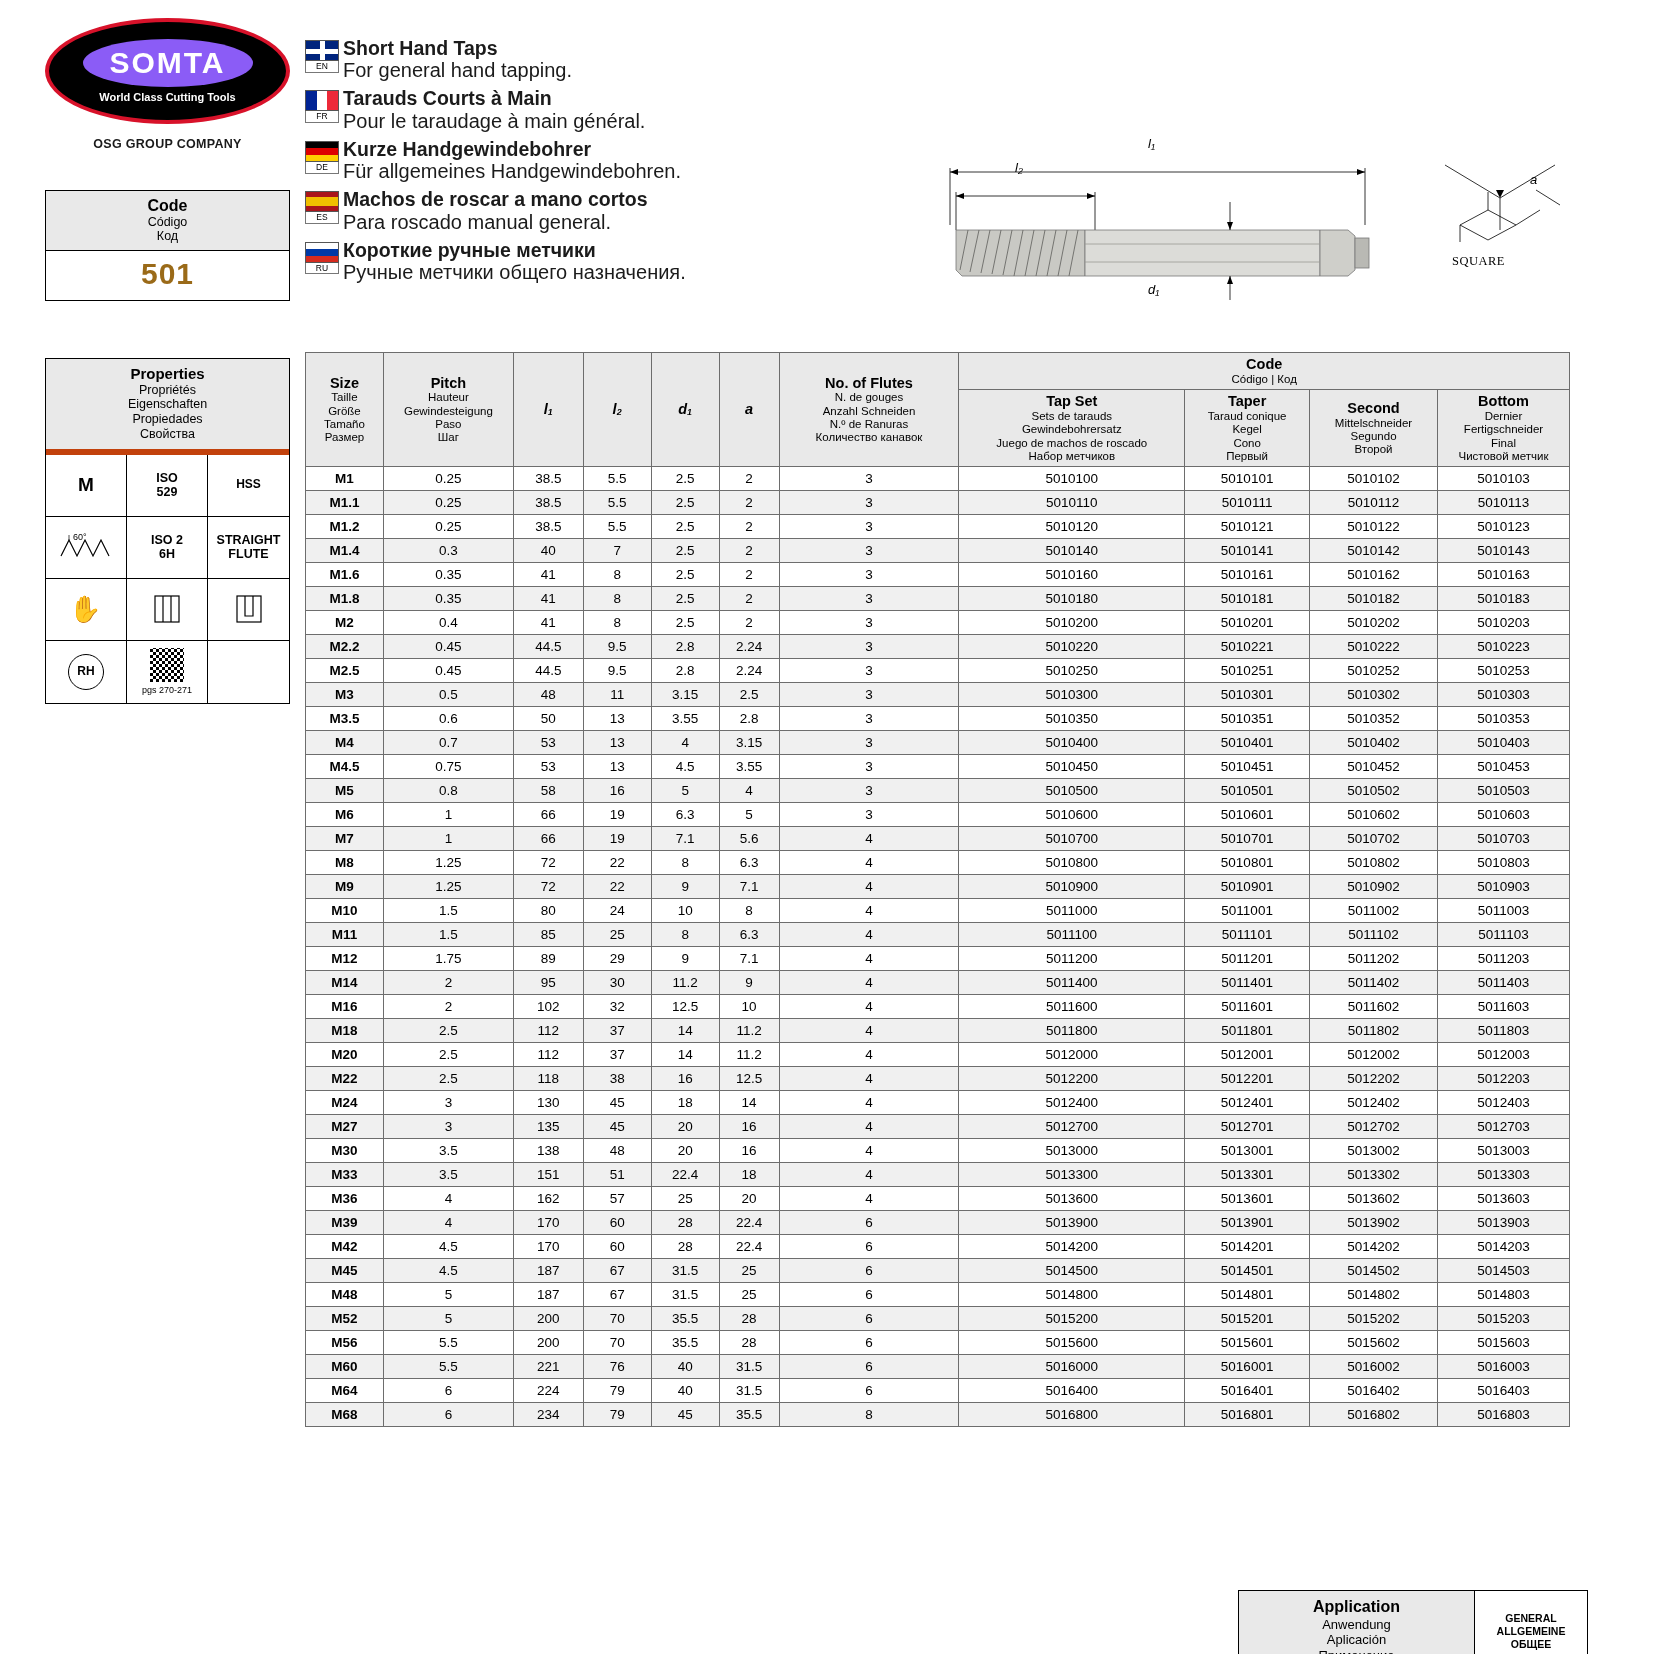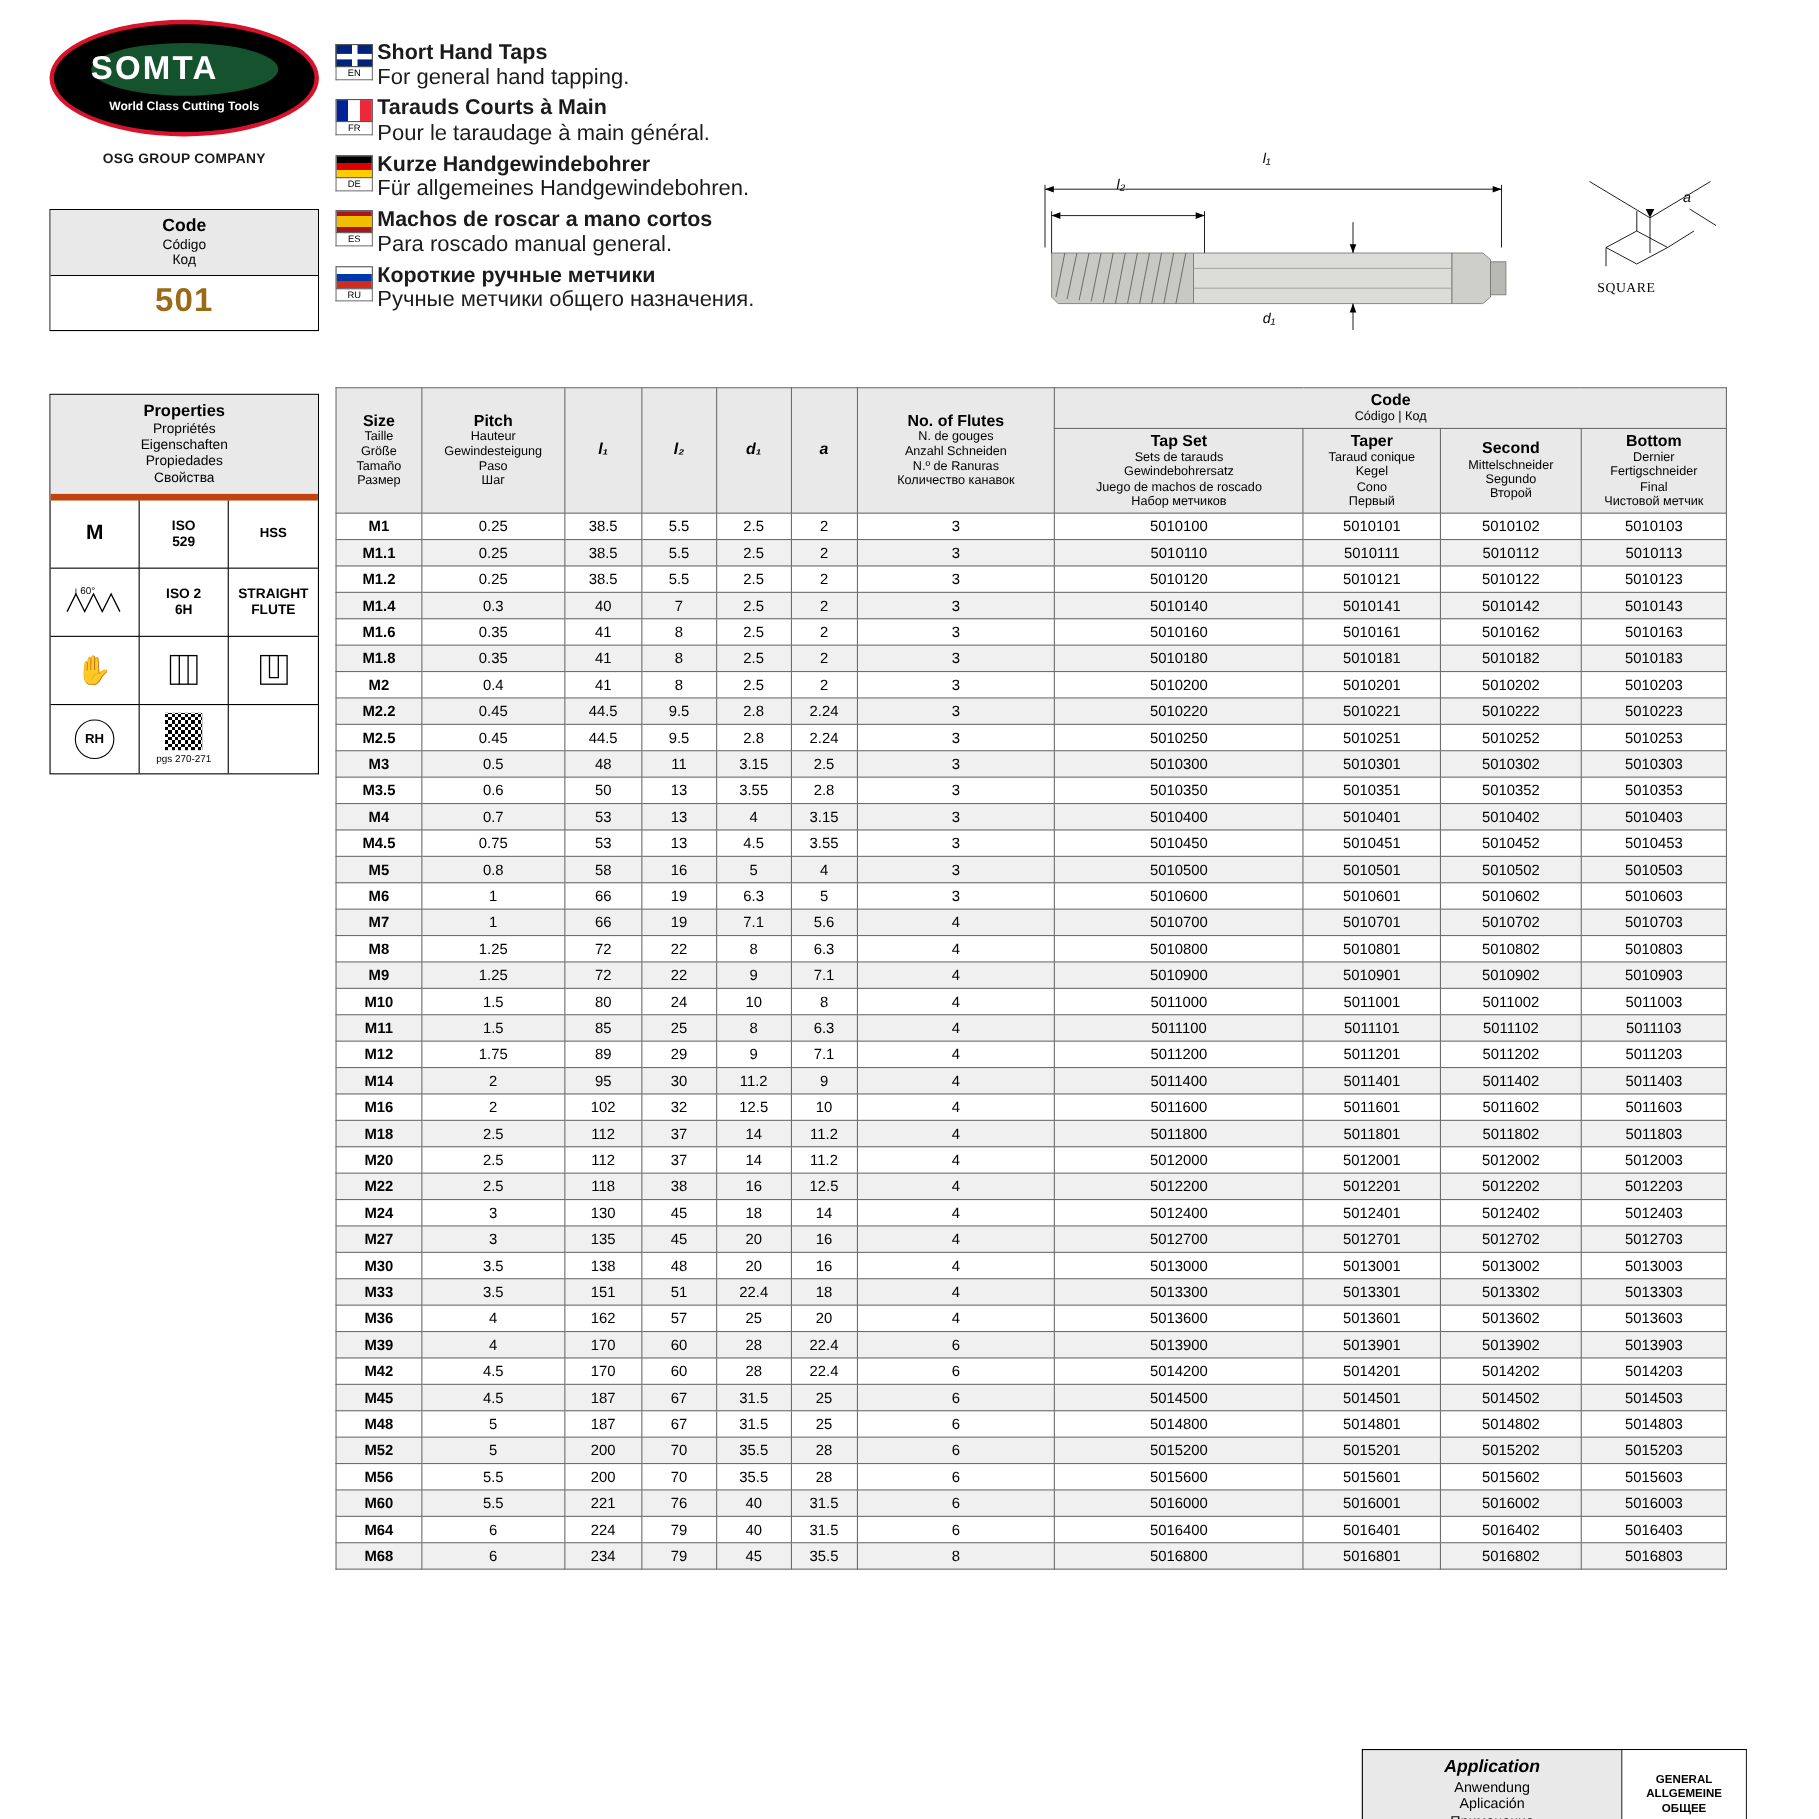--- a/index.html
+++ b/index.html
@@ -38,23 +38,24 @@
     display: flex;
     flex-direction: column;
     align-items: center;
     justify-content: center;
     box-sizing: border-box;
   }
   .logo-inner {
     width: 170px;
     height: 48px;
     border-radius: 50%;
-    background: #14532d;
+    background: #8b5cf6;
     display: flex;
     align-items: center;
+    justify-content: center;
     margin-top: 0;
   }
   .logo-word {
     color: #fff;
     font-weight: bold;
     font-size: 30px;
     letter-spacing: 2px;
     font-family: "Liberation Sans", sans-serif;
   }
   .logo-tagline {
@@ -283,21 +284,21 @@
     box-sizing: border-box;
     background: #e9e9e9;
   }
   .app-left {
     flex: 1 1 auto;
     text-align: center;
     padding: 6px 4px 8px 4px;
     line-height: 1.22;
     border-right: 1px solid #000;
   }
-  .app-left .a1 { font-size: 16px; font-weight: bold; font-style: italic; }
+  .app-left .a1 { font-size: 16px; font-weight: bold; }
   .app-left .a { font-size: 13px; }
   .app-right {
     width: 112px;
     background: #fff;
     display: flex;
     flex-direction: column;
     align-items: center;
     justify-content: center;
     font-size: 10.5px;
     font-weight: bold;

